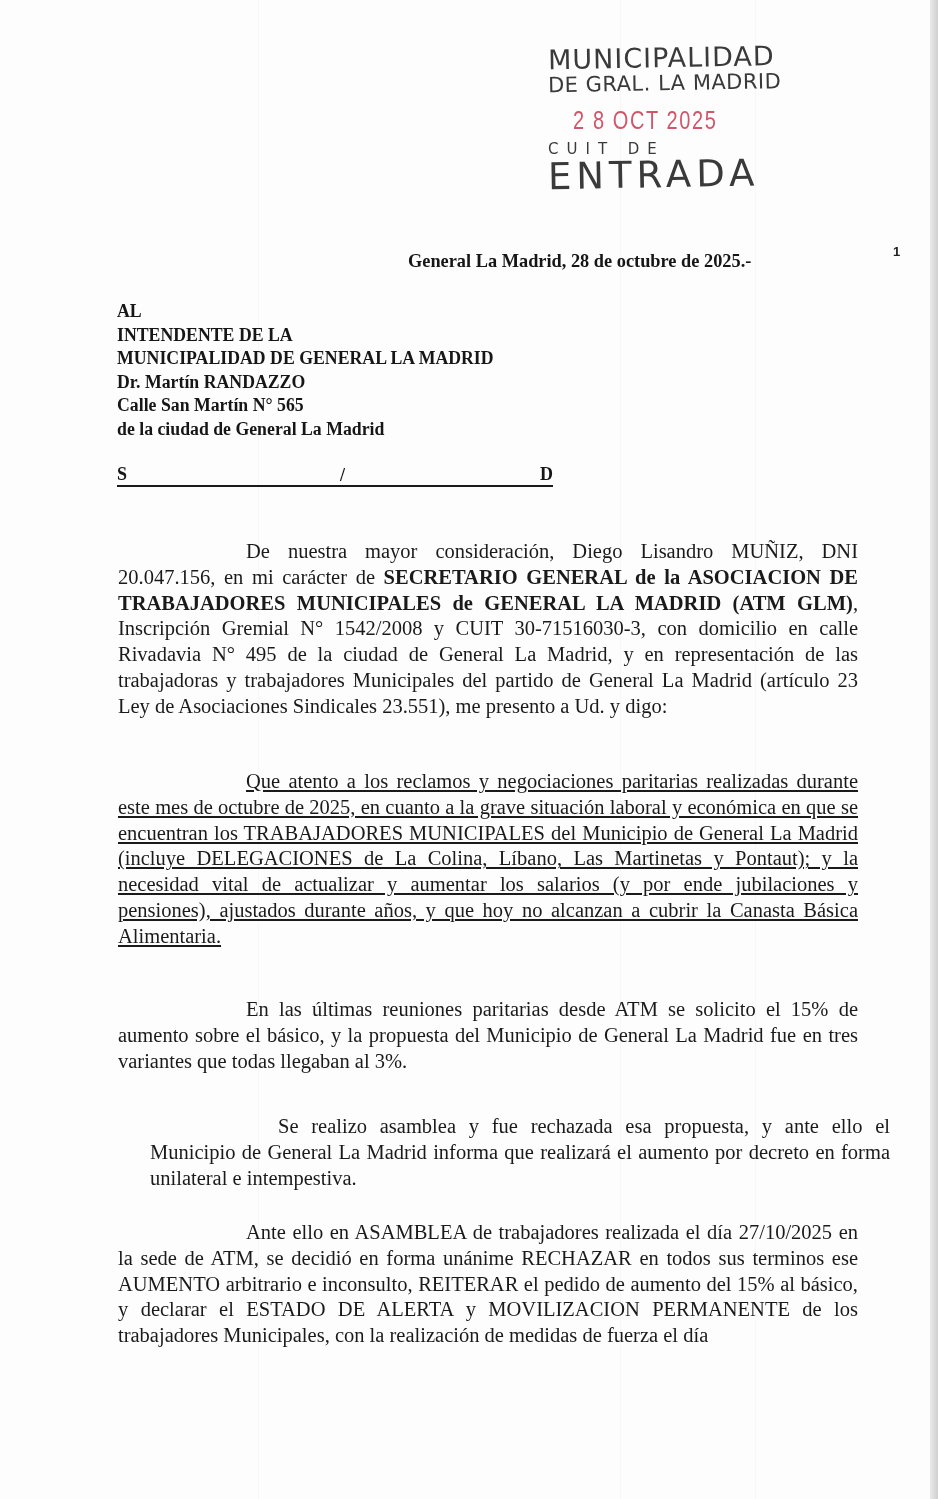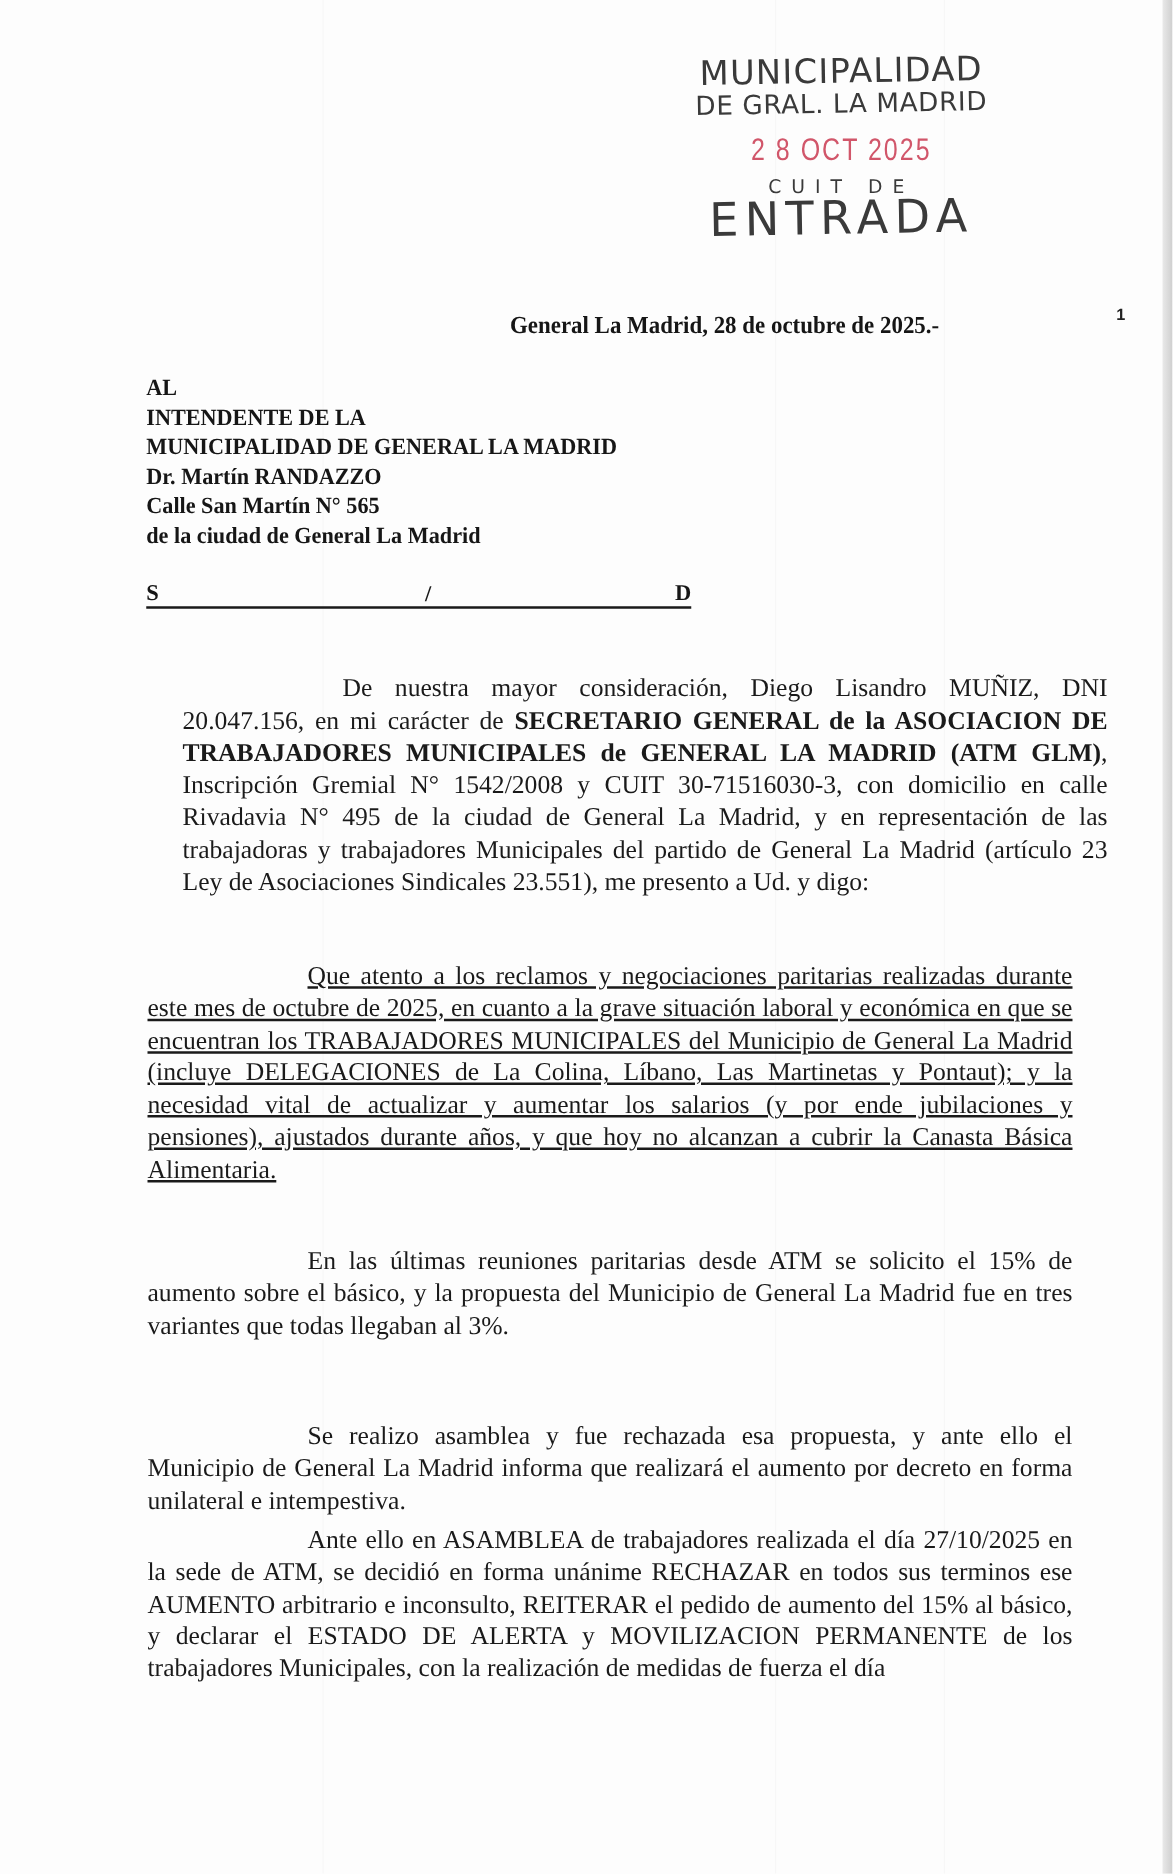--- a/index.html
+++ b/index.html
@@ -12,21 +12,21 @@
   }
   .right-edge {
     position: absolute; top: 0; right: 0; width: 8px; height: 1499px;
     background: linear-gradient(to right, #e9e9e9, #cfcfcf);
   }
   .ghost-col {
     position: absolute; top: 0; width: 1px; height: 1499px; background: rgba(0,0,0,0.025);
   }
   .stamp {
     position: absolute; left: 548px; top: 44px; width: 250px;
-    font-family: "DejaVu Sans", sans-serif; color: #3a3a3a; text-align: center;
+    font-family: "DejaVu Sans", sans-serif; color: #3a3a3a; 
   }
   .stamp .l1 { font-size: 27px; letter-spacing: 1px; line-height: 28px; transform: rotate(-1deg); }
   .stamp .l2 { font-size: 21px; letter-spacing: 0.5px; line-height: 22px; transform: rotate(-1deg); }
   .stamp .date {
     margin-top: 12px; font-size: 25px; color: #d1566a; letter-spacing: 2px;
     font-family: "Liberation Sans Narrow", "Liberation Sans", sans-serif;
     transform: scaleX(0.8);
   }
   .stamp .l3 { margin-top: 6px; font-size: 15px; letter-spacing: 8px; line-height: 16px; }
   .stamp .l4 { font-size: 37px; letter-spacing: 5px; line-height: 36px; transform: rotate(-1deg); }
@@ -52,24 +52,24 @@
   .sd-line .slash { position: absolute; left: 223px; top: 1px; }
   .sd-line .d { position: absolute; right: 0; top: 0; }
 
   .para {
     position: absolute; left: 118px; width: 740px;
     font-size: 20.5px; line-height: 25.8px; text-align: justify;
     font-family: "Liberation Serif", serif; color: #1a1a1a;
   }
   .para .indent { display: inline-block; width: 128px; }
   .para b { font-weight: bold; }
-  .p1 { top: 539px; margin-left: 28px; }
+  .p1 { top: 539px; }
   .p2 { top: 769px; text-decoration: underline; }
   .p3 { top: 997px; }
-  .p4 { top: 1137px; }
+  .p4 { top: 1114px; margin-left: 32px; }
   .p5 { top: 1220px; }
 </style>
 </head>
 <body>
 
 <div class="ghost-col" style="left:258px"></div>
 <div class="ghost-col" style="left:620px"></div>
 <div class="ghost-col" style="left:755px"></div>
 <div class="right-edge"></div>
 

